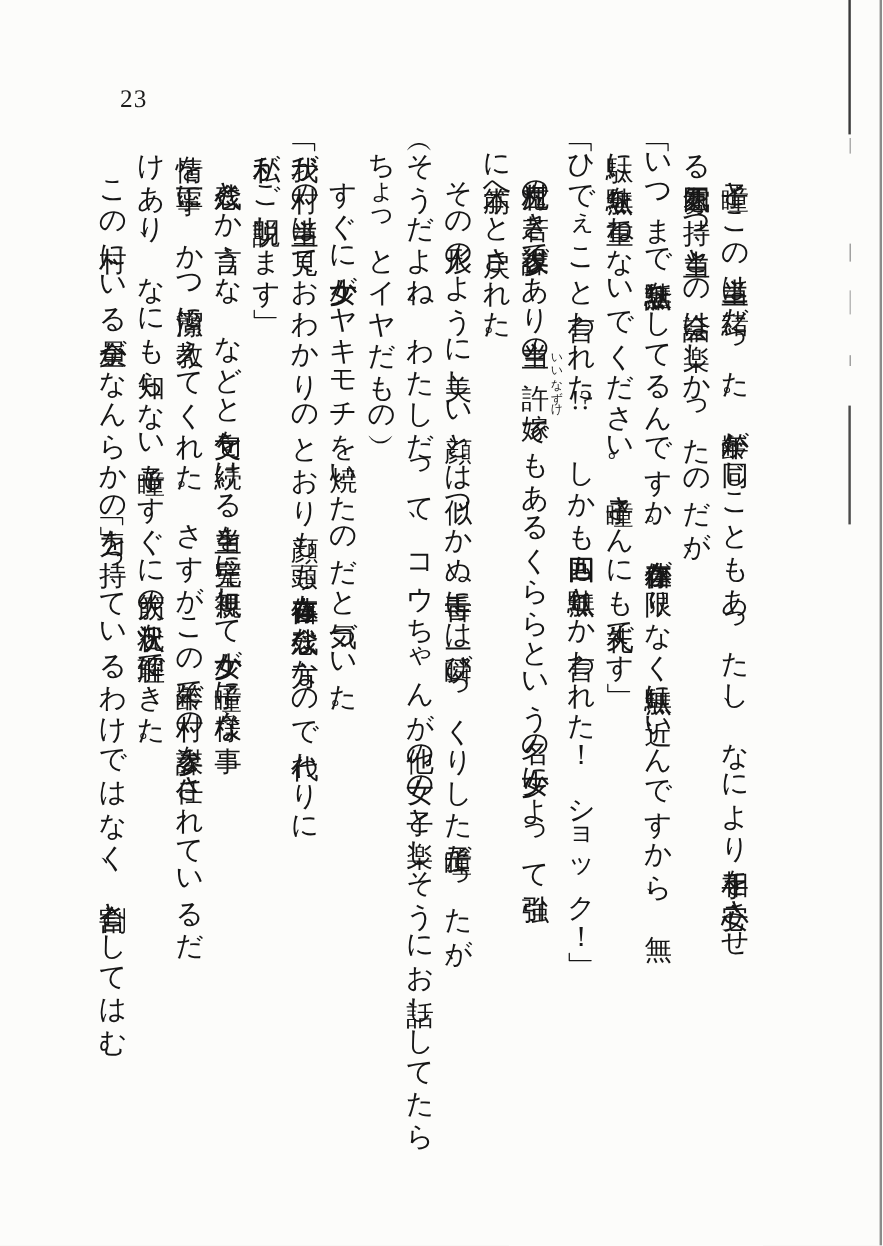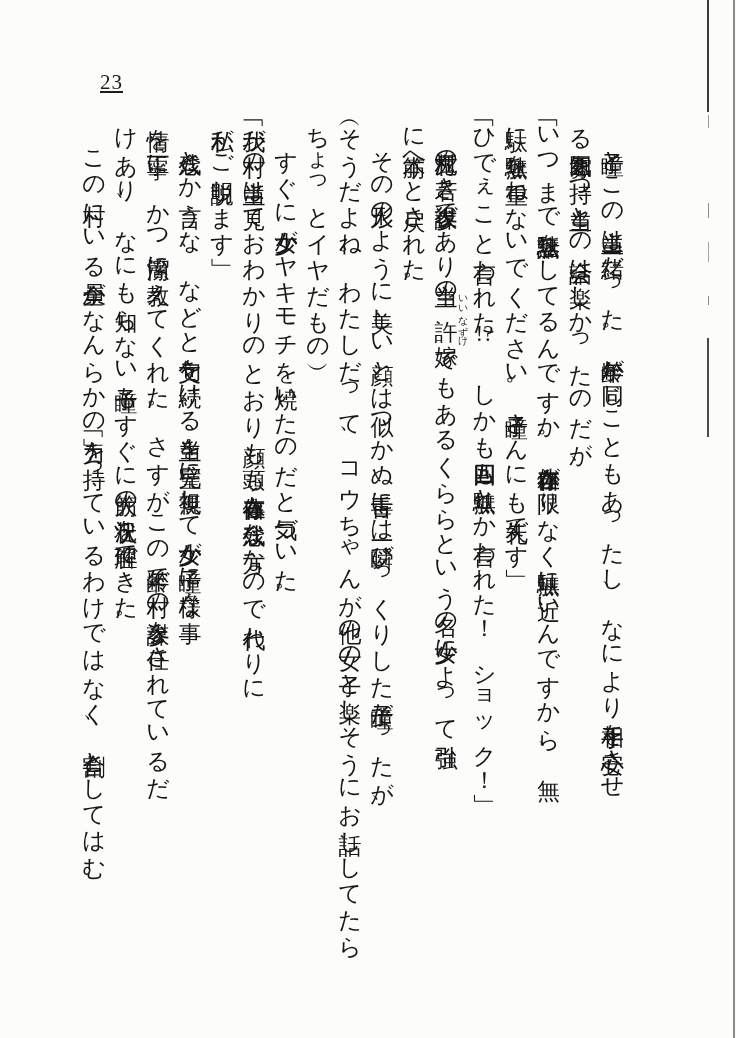--- a/index.html
+++ b/index.html
@@ -19,21 +19,20 @@
     overflow: hidden;
     font-family: "Liberation Serif", "DejaVu Serif", serif;
   }
   .page-number {
     position: absolute;
     top: 70px;
     left: 100px;
     font-size: 21px;
     color: #1c1c1c;
     letter-spacing: 1px;
-    text-decoration: underline;
   }
   .text-block {
     position: absolute;
     top: 112px;
     right: 108px;
     height: 902px;
     writing-mode: vertical-rl;
     -webkit-writing-mode: vertical-rl;
     text-orientation: mixed;
     font-size: 23px;

